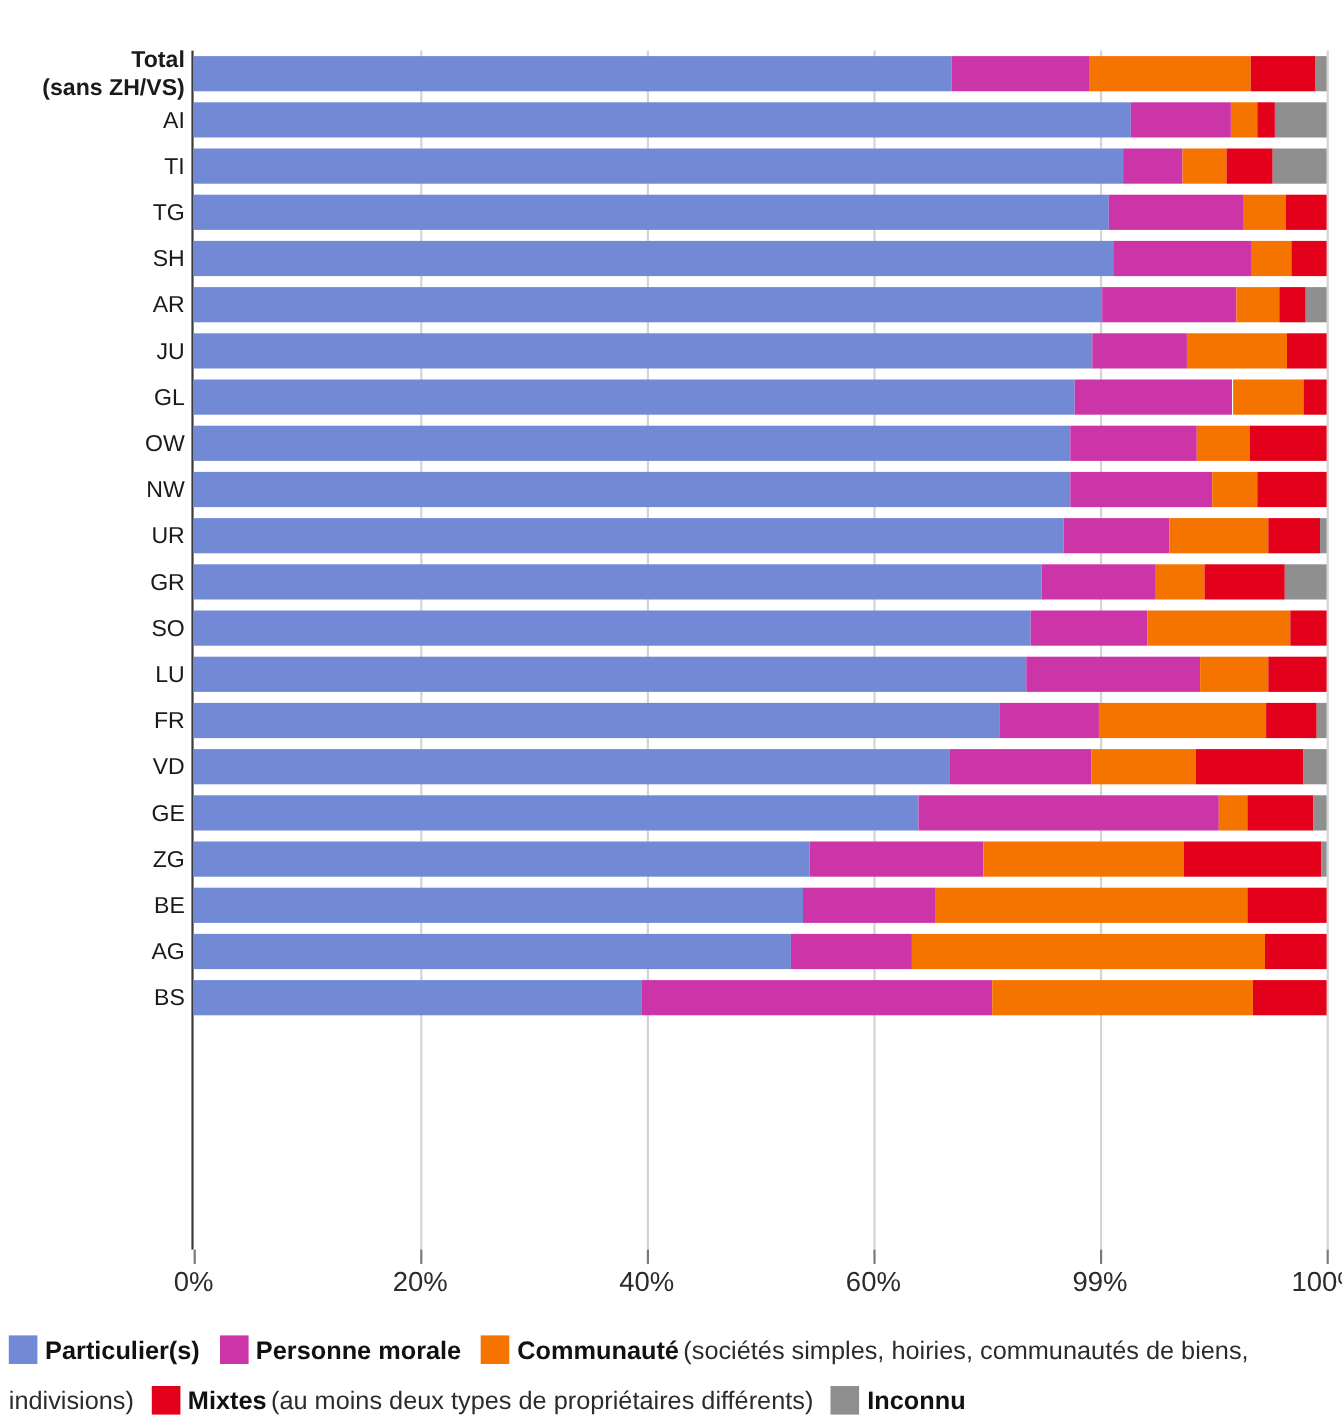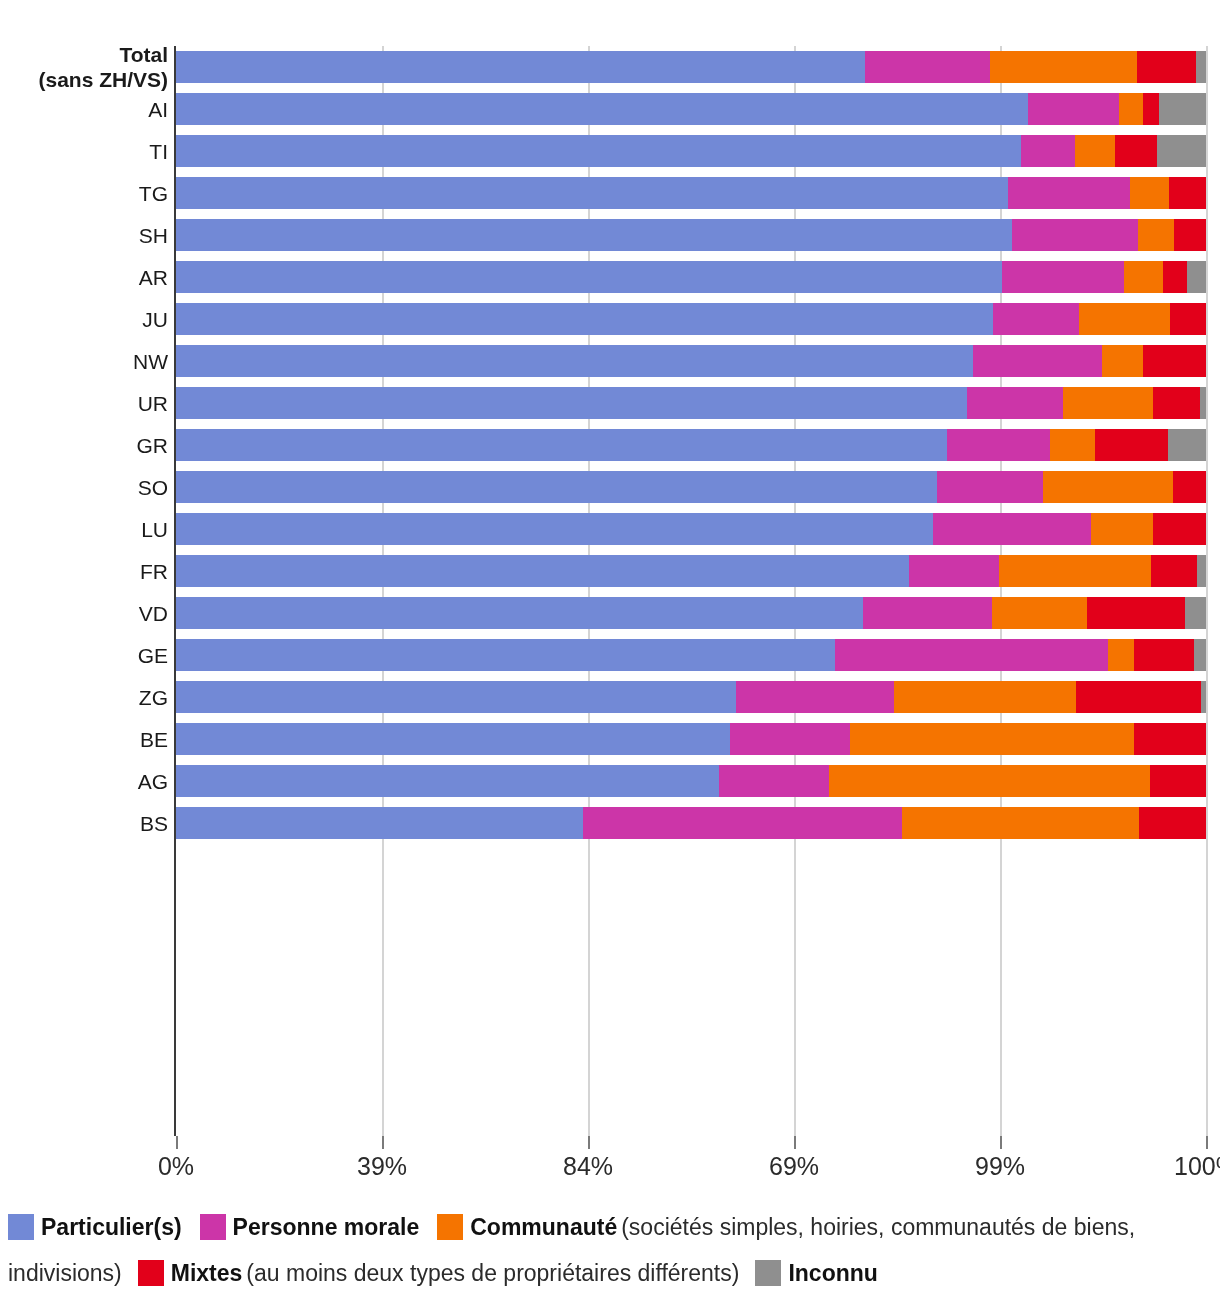--- a/index.html
+++ b/index.html
@@ -235,20 +235,38 @@
         <div class="row">
           <div class="row-label">JU</div>
           <div class="bar-track">
             <div class="seg" style="left: 0px; width: 816.79px; background: rgb(114, 137, 214);"></div>
             <div class="seg" style="left: 816.79px; width: 86.52px; background: rgb(204, 53, 168);"></div>
             <div class="seg" style="left: 903.31px; width: 90.64px; background: rgb(245, 116, 0);"></div>
             <div class="seg" style="left: 993.95px; width: 36.05px; background: rgb(226, 0, 26);"></div>
           </div>
         </div>
         <div class="row">
+          <div class="row-label">GL</div>
+          <div class="bar-track">
+            <div class="seg" style="left: 0px; width: 801.34px; background: rgb(114, 137, 214);"></div>
+            <div class="seg" style="left: 801.34px; width: 143.17px; background: rgb(204, 53, 168);"></div>
+            <div class="seg" style="left: 944.51px; width: 64.89px; background: rgb(245, 116, 0);"></div>
+            <div class="seg" style="left: 1009.4px; width: 20.6px; background: rgb(226, 0, 26);"></div>
+          </div>
+        </div>
+        <div class="row">
+          <div class="row-label">OW</div>
+          <div class="bar-track">
+            <div class="seg" style="left: 0px; width: 797.22px; background: rgb(114, 137, 214);"></div>
+            <div class="seg" style="left: 797.22px; width: 114.33px; background: rgb(204, 53, 168);"></div>
+            <div class="seg" style="left: 911.55px; width: 48.41px; background: rgb(245, 116, 0);"></div>
+            <div class="seg" style="left: 959.96px; width: 70.04px; background: rgb(226, 0, 26);"></div>
+          </div>
+        </div>
+        <div class="row">
           <div class="row-label">NW</div>
           <div class="bar-track">
             <div class="seg" style="left: 0px; width: 797.22px; background: rgb(114, 137, 214);"></div>
             <div class="seg" style="left: 797.22px; width: 128.75px; background: rgb(204, 53, 168);"></div>
             <div class="seg" style="left: 925.97px; width: 41.2px; background: rgb(245, 116, 0);"></div>
             <div class="seg" style="left: 967.17px; width: 62.83px; background: rgb(226, 0, 26);"></div>
           </div>
         </div>
         <div class="row">
           <div class="row-label">UR</div>
@@ -358,23 +376,23 @@
       </div>
     <div class="xticks" id="xticks">
         <div class="xtick-mark" style="left: 176px;"></div>
         <div class="xtick-mark" style="left: 382px;"></div>
         <div class="xtick-mark" style="left: 588px;"></div>
         <div class="xtick-mark" style="left: 794px;"></div>
         <div class="xtick-mark" style="left: 1000px;"></div>
         <div class="xtick-mark" style="left: 1206px;"></div>
       </div>
   <div class="xtick-label" style="left: 176px;">0%</div>
-      <div class="xtick-label" style="left: 382px;">39%</div>
-      <div class="xtick-label" style="left: 588px;">84%</div>
-      <div class="xtick-label" style="left: 794px;">69%</div>
+      <div class="xtick-label" style="left: 382px;">20%</div>
+      <div class="xtick-label" style="left: 588px;">40%</div>
+      <div class="xtick-label" style="left: 794px;">60%</div>
       <div class="xtick-label" style="left: 1000px;">99%</div>
       <div class="xtick-label" style="left: 1206px;">100%</div>
     </div>
 
   <div id="legend">
       <span class="legend-line"><span class="legend-item"><span class="swatch" style="background: rgb(114, 137, 214);"></span><span class="legend-strong">Particulier(s)</span><span class="legend-gap"></span></span><span class="legend-item"><span class="swatch" style="background: rgb(204, 53, 168);"></span><span class="legend-strong">Personne morale</span><span class="legend-gap"></span></span><span class="legend-item"><span class="swatch" style="background: rgb(245, 116, 0);"></span><span class="legend-strong">Communauté</span><span class="legend-note">(sociétés simples, hoiries, communautés de biens, indivisions)</span></span><span class="legend-item"><span class="swatch" style="background: rgb(226, 0, 26);"></span><span class="legend-strong">Mixtes</span><span class="legend-note">(au moins deux types de propriétaires différents)</span></span><span class="legend-item"><span class="swatch" style="background: rgb(143, 143, 143);"></span><span class="legend-strong">Inconnu</span><span class="legend-gap"></span></span></span>
     </div>
 
 </div>
 

